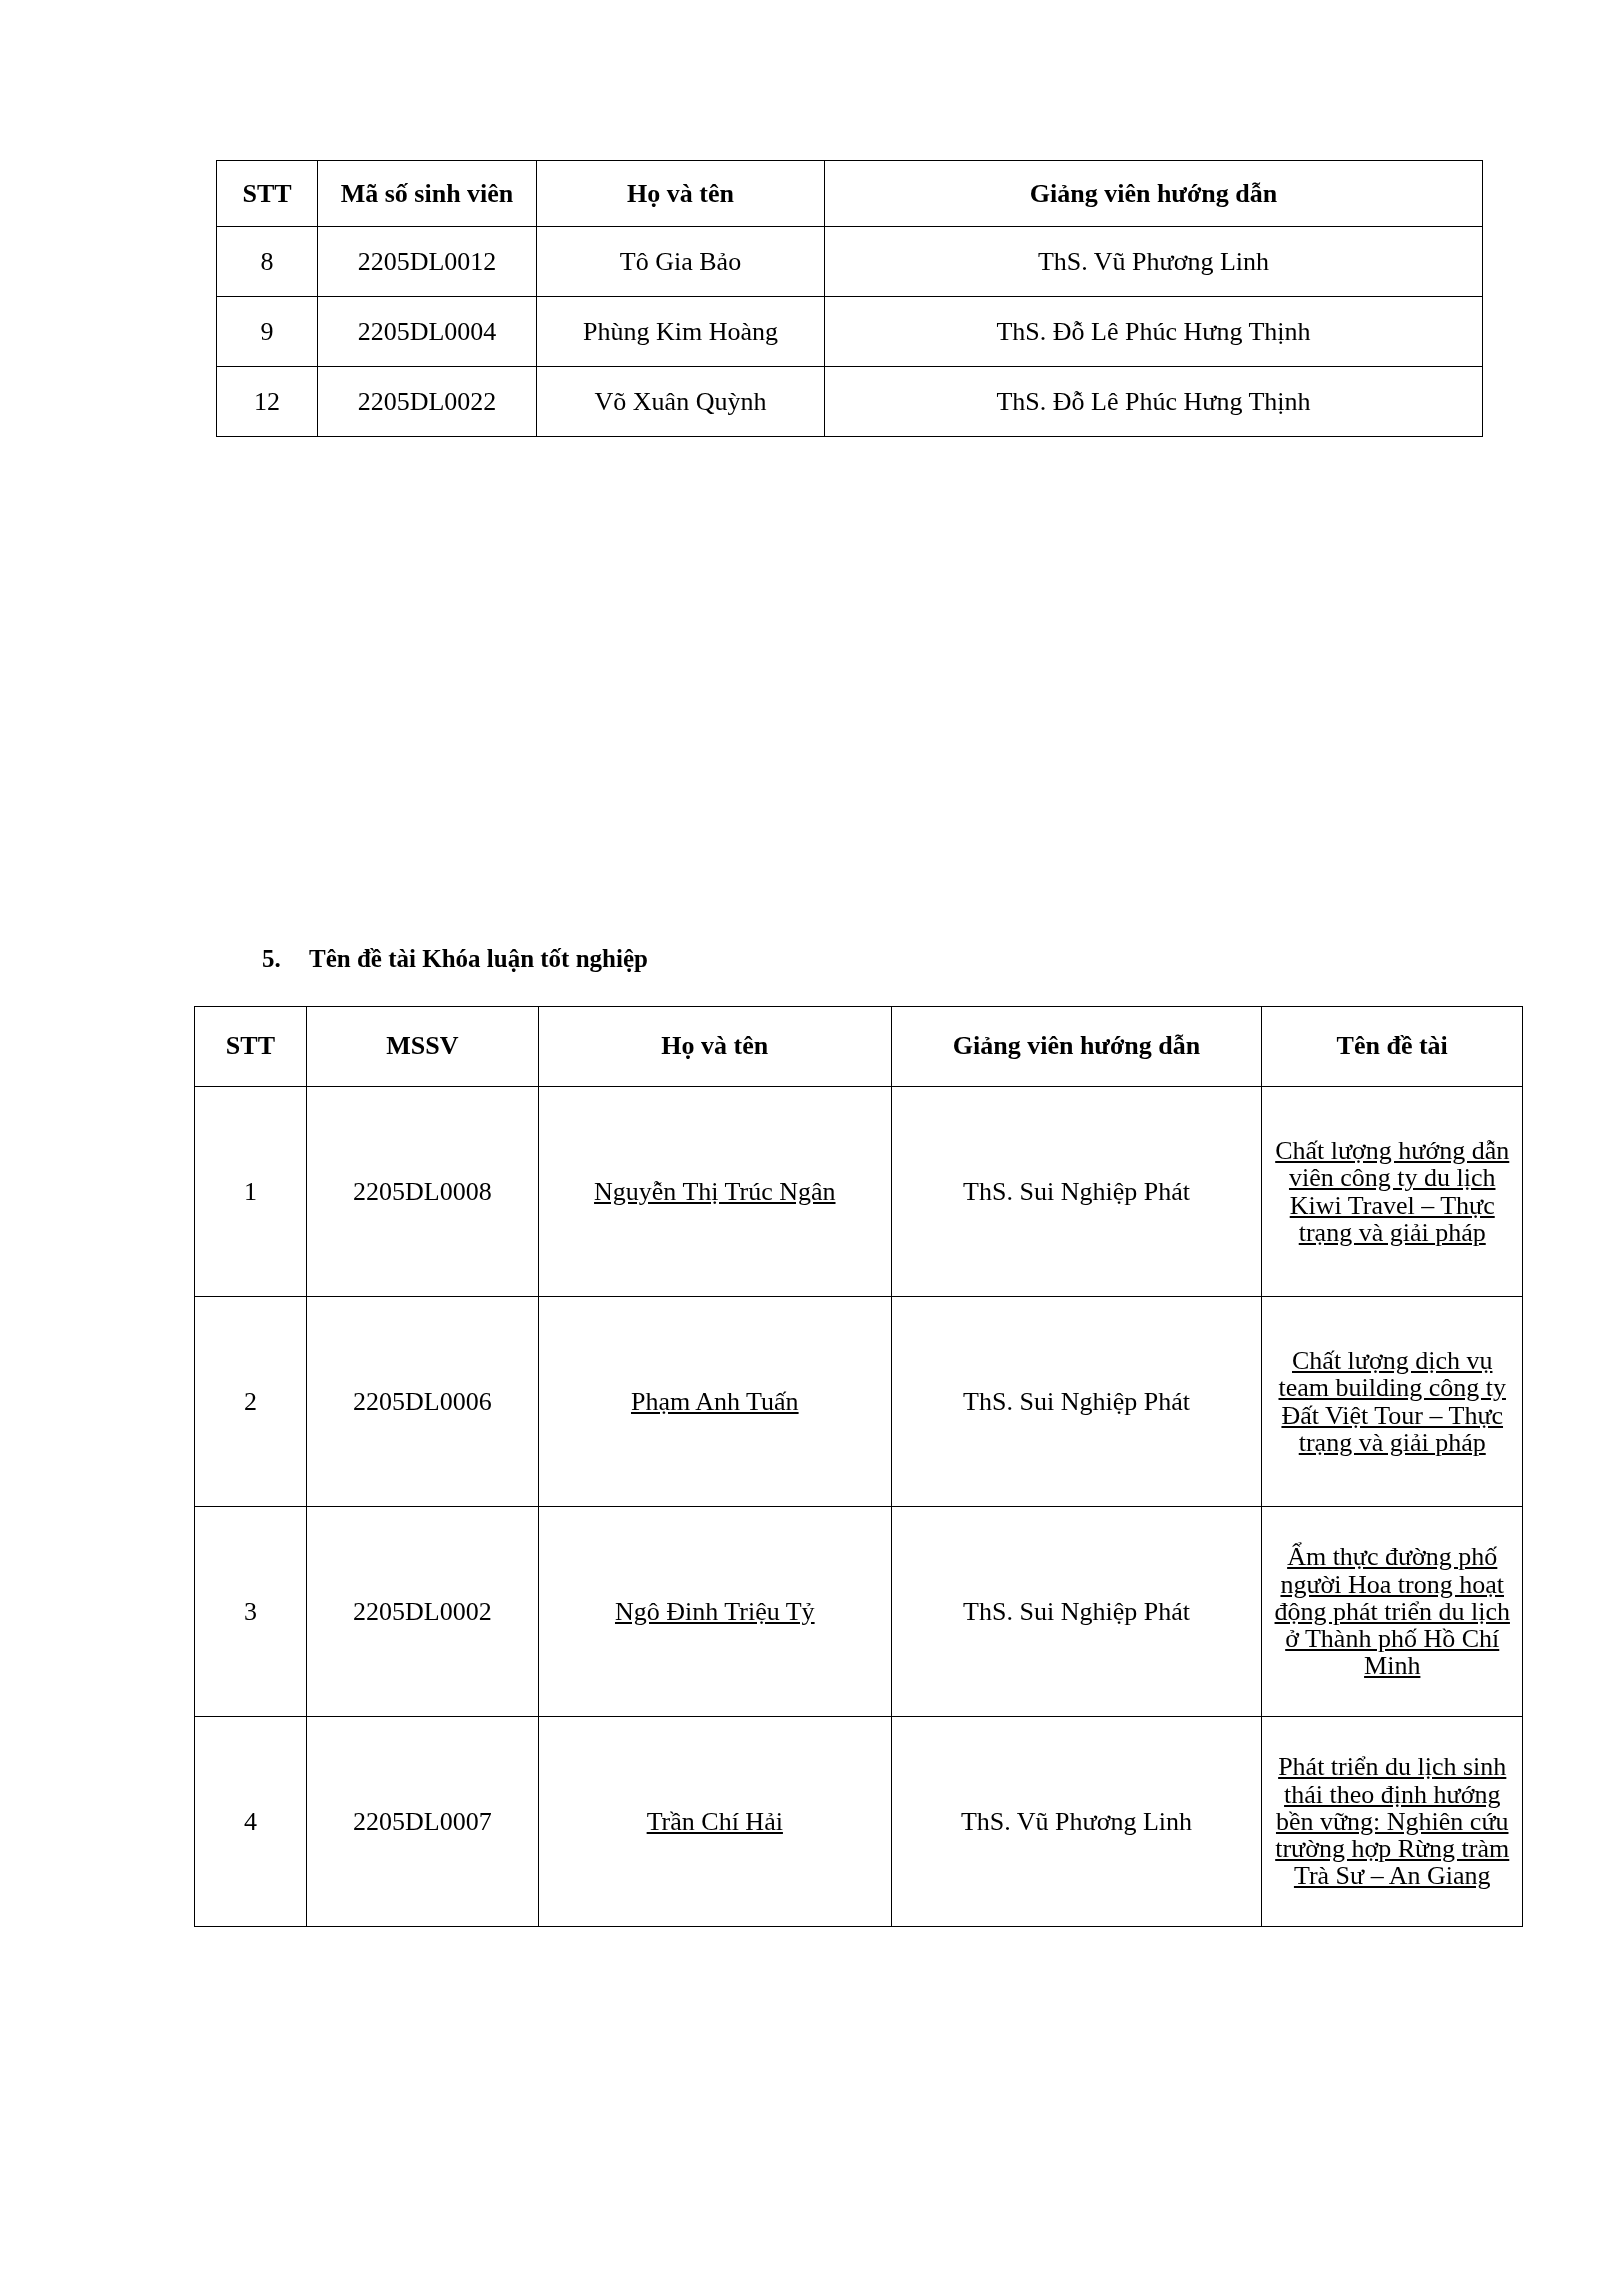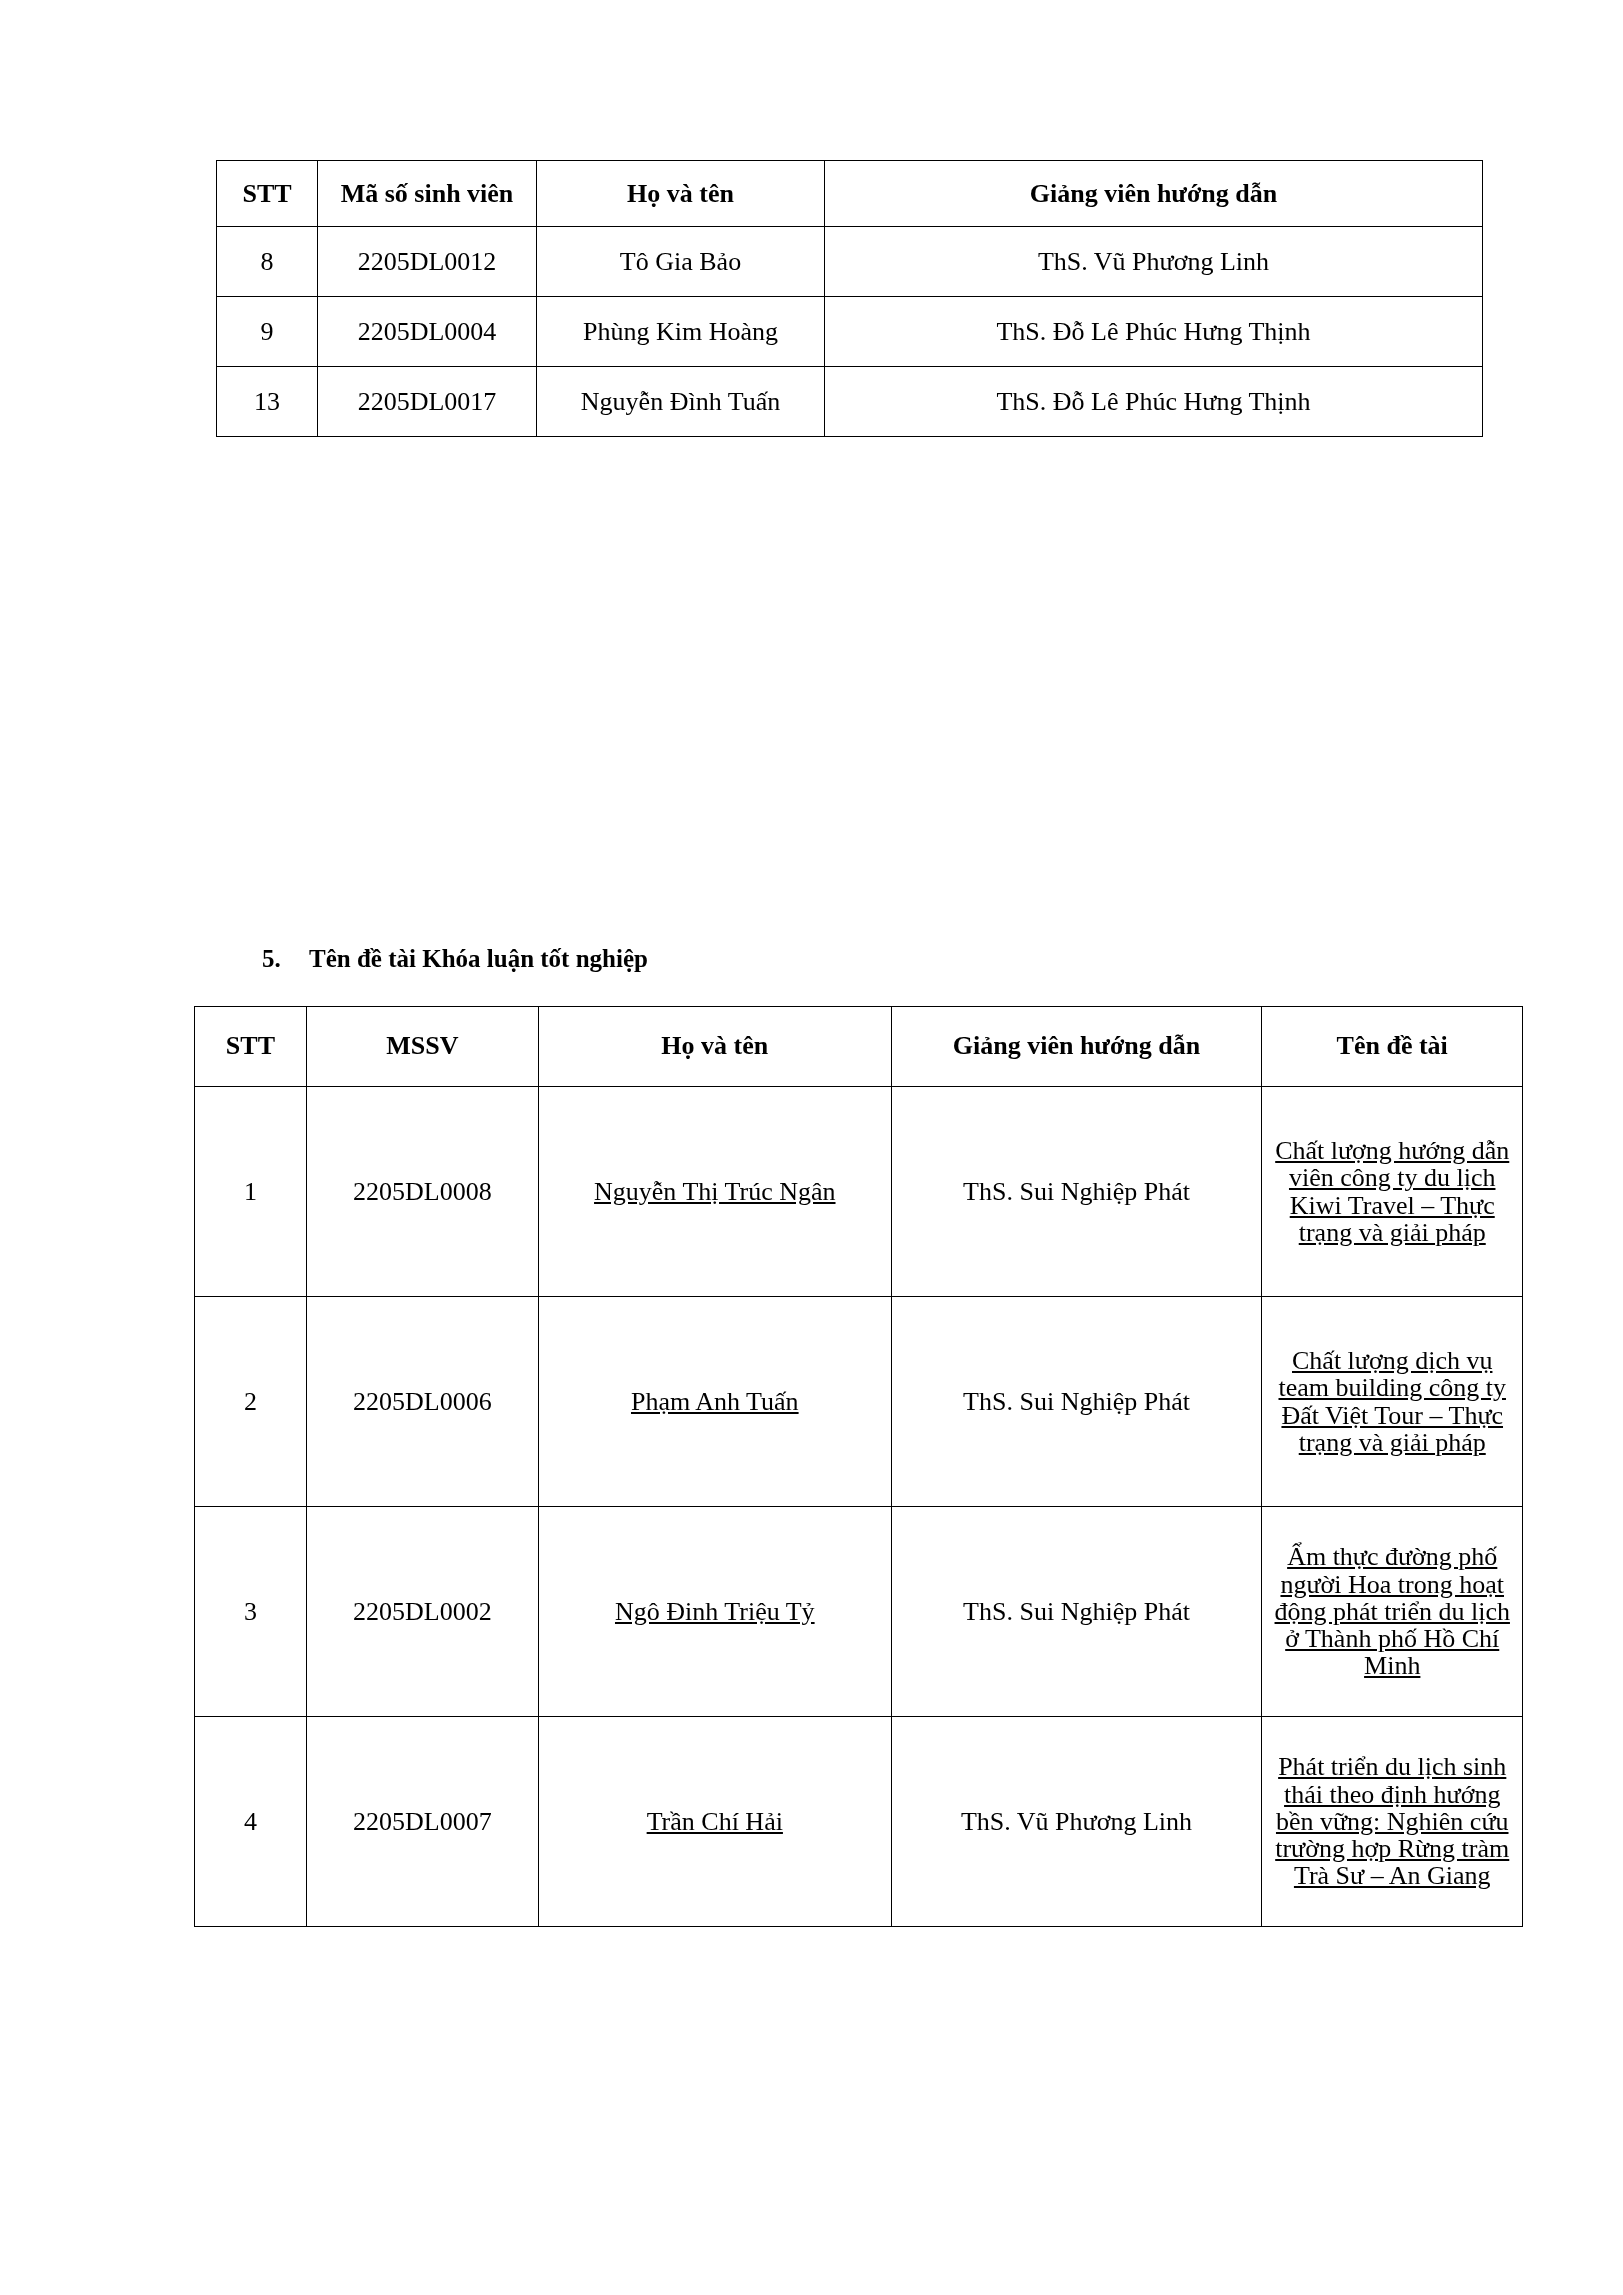--- a/index.html
+++ b/index.html
@@ -128,23 +128,23 @@
           <td>Tô Gia Bảo</td>
           <td>ThS. Vũ Phương Linh</td>
         </tr>
         <tr>
           <td>9</td>
           <td>2205DL0004</td>
           <td>Phùng Kim Hoàng</td>
           <td>ThS. Đỗ Lê Phúc Hưng Thịnh</td>
         </tr>
         <tr>
-          <td>13</td>
-          <td>2205DL0017</td>
-          <td>Nguyễn Đình Tuấn</td>
+          <td>12</td>
+          <td>2205DL0022</td>
+          <td>Võ Xuân Quỳnh</td>
           <td>ThS. Đỗ Lê Phúc Hưng Thịnh</td>
         </tr>
       </tbody>
     </table>
   </div>
 
   <div class="section-heading">
     <span class="num">5.</span><span>Tên đề tài Khóa luận tốt nghiệp</span>
   </div>
 

